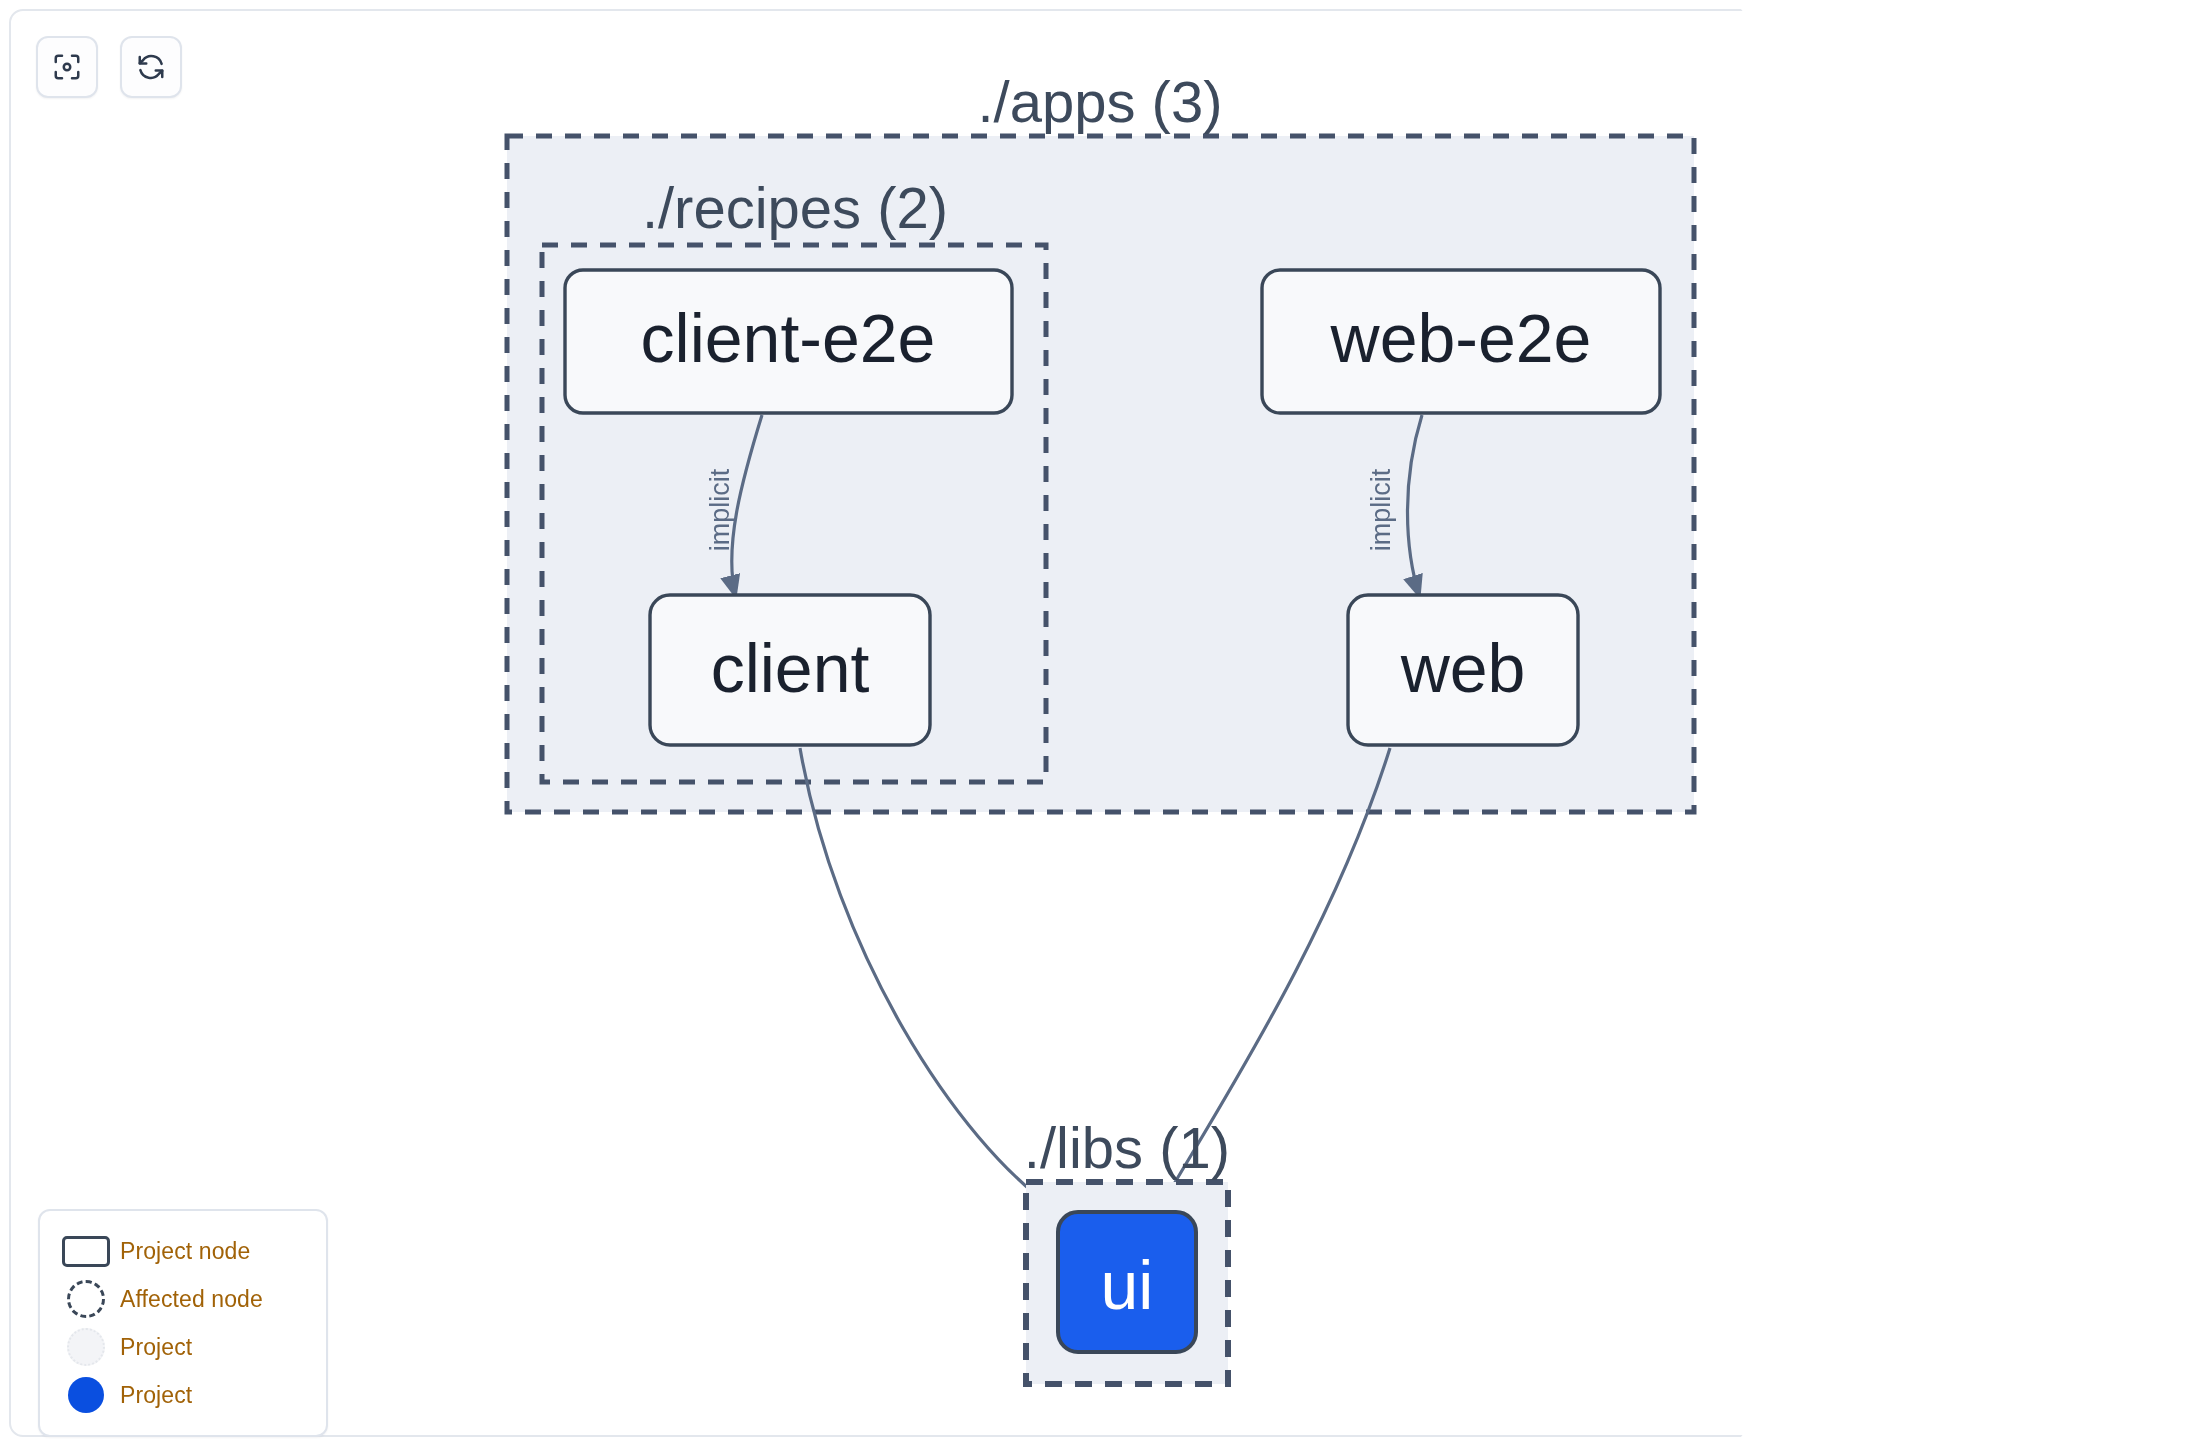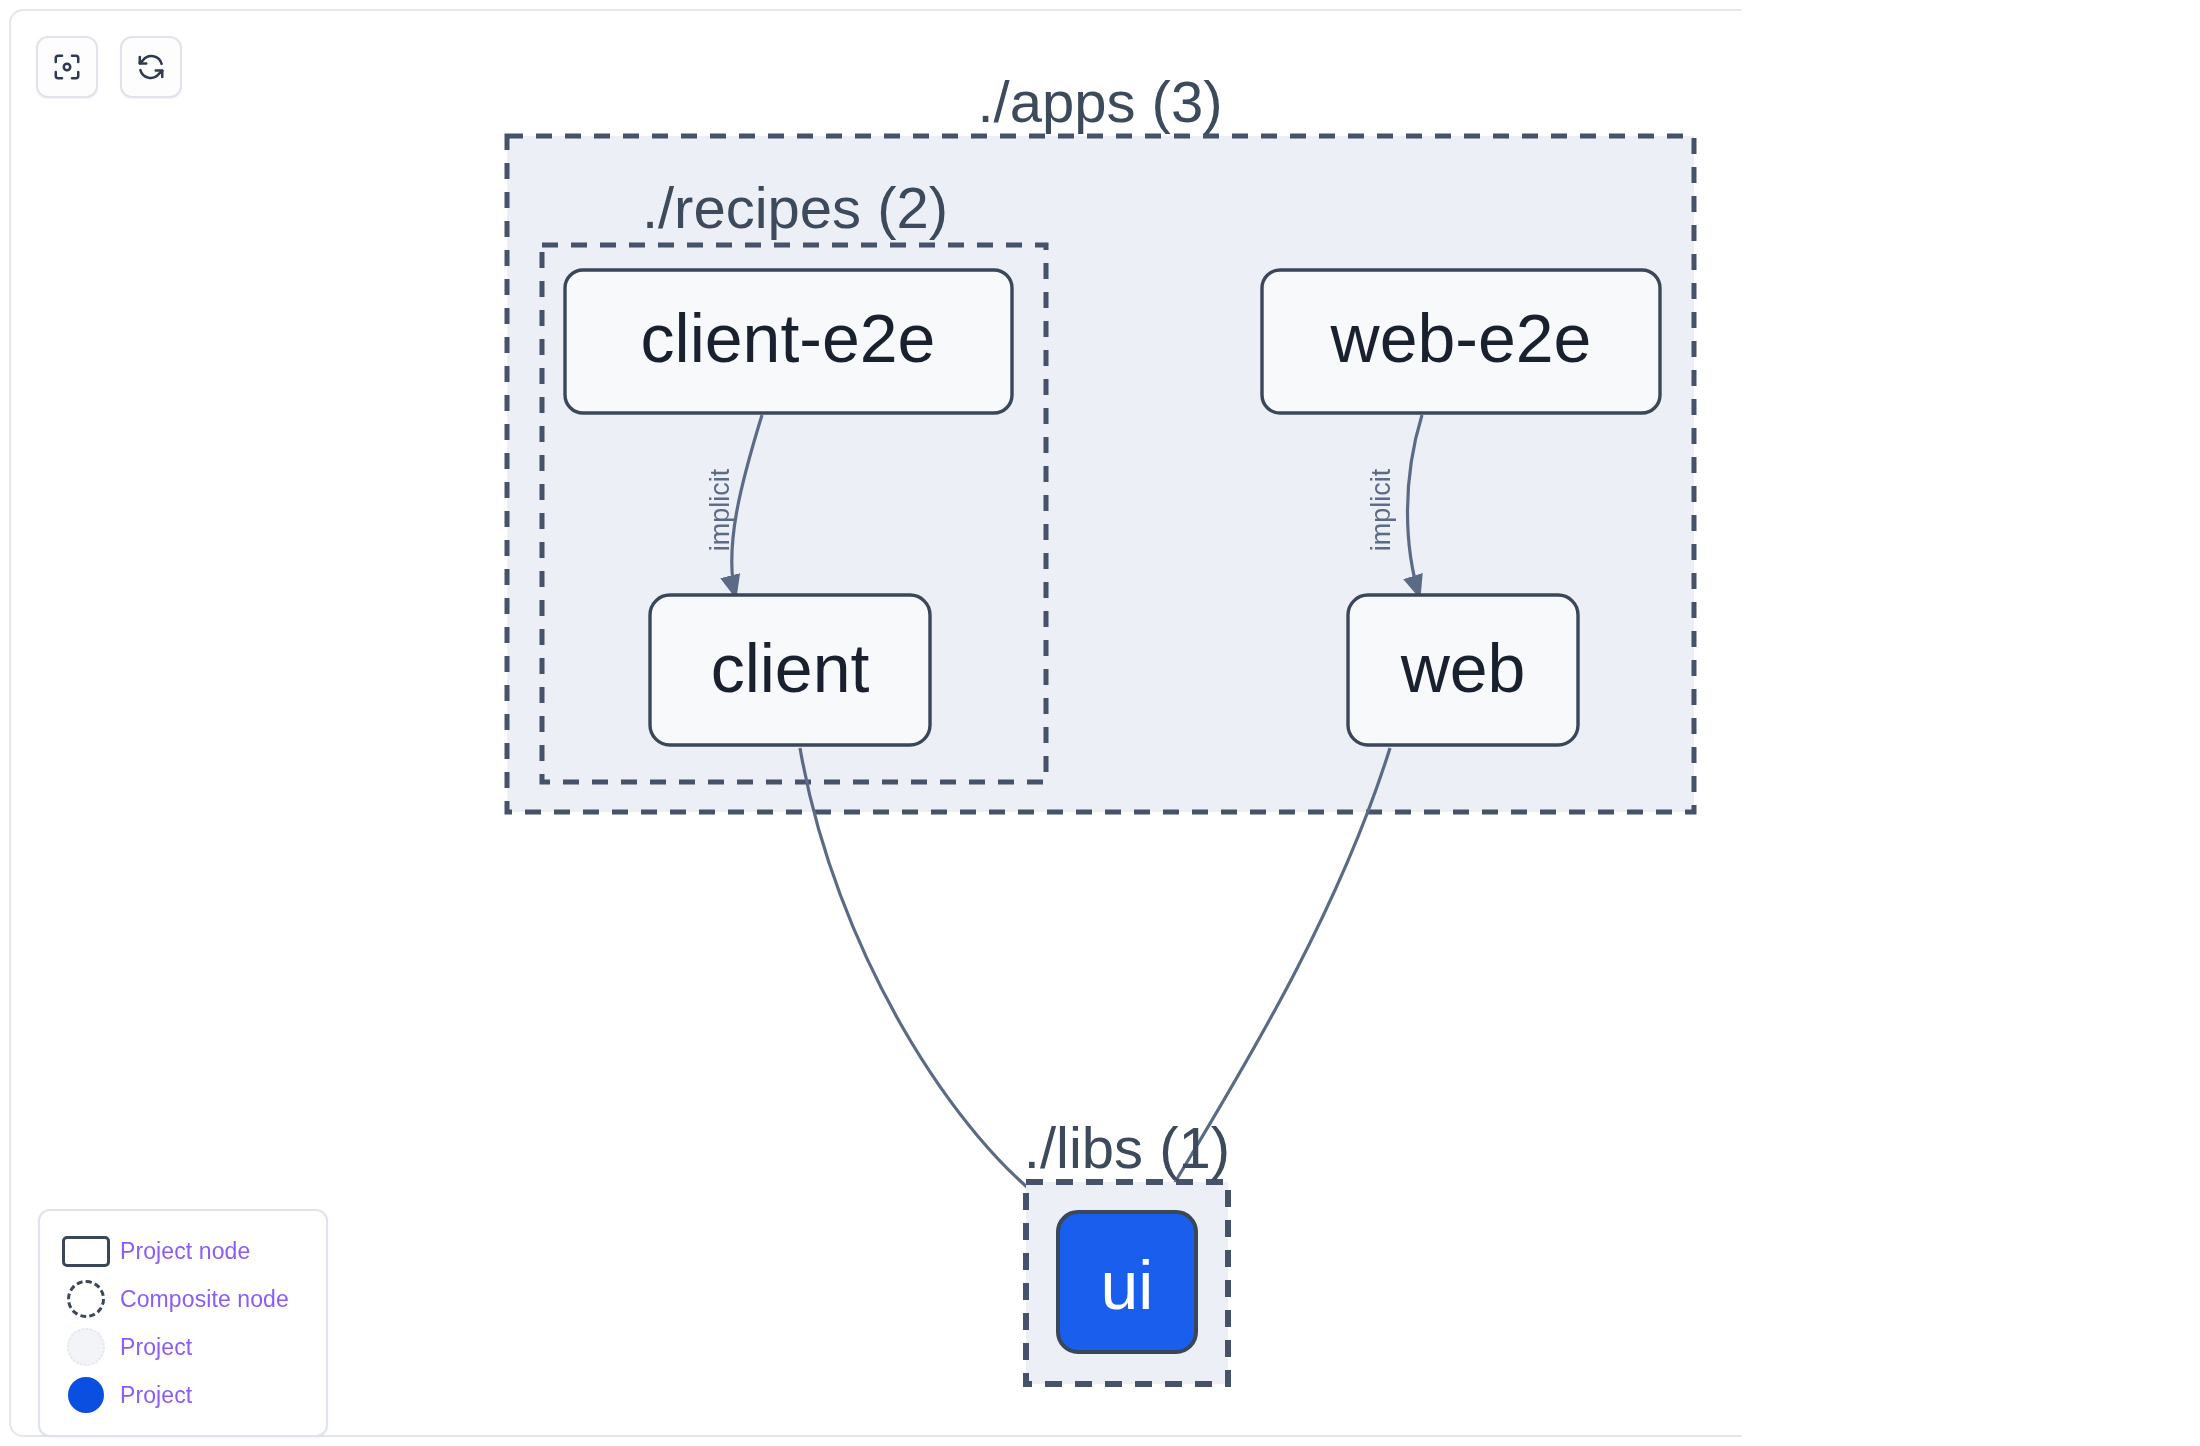--- a/index.html
+++ b/index.html
@@ -84,21 +84,21 @@
   .legend-swatch {
     width: 56px;
     min-width: 56px;
     height: 40px;
     display: flex;
     align-items: center;
     justify-content: center;
   }
   .legend-label {
     font-size: 23px;
-    color: #8b5cf6;
+    color: #a16207;
     letter-spacing: 0.1px;
     white-space: nowrap;
     padding-left: 6px;
   }
   .sw-rect {
     width: 48px;
     height: 31px;
     border: 3px solid #3a4758;
     border-radius: 5px;
     background: #ffffff;
@@ -226,21 +226,21 @@
     <div class="legend-row">
       <span class="legend-swatch">
         <span class="sw-rect"></span>
       </span>
       <span class="legend-label">Project node</span>
     </div>
     <div class="legend-row">
       <span class="legend-swatch">
         <span class="sw-dashed-circle"></span>
       </span>
-      <span class="legend-label">Composite node</span>
+      <span class="legend-label">Affected node</span>
     </div>
     <div class="legend-row">
       <span class="legend-swatch">
         <span class="sw-affected"></span>
       </span>
       <span class="legend-label">Project</span>
     </div>
     <div class="legend-row">
       <span class="legend-swatch">
         <span class="sw-touched"></span>

